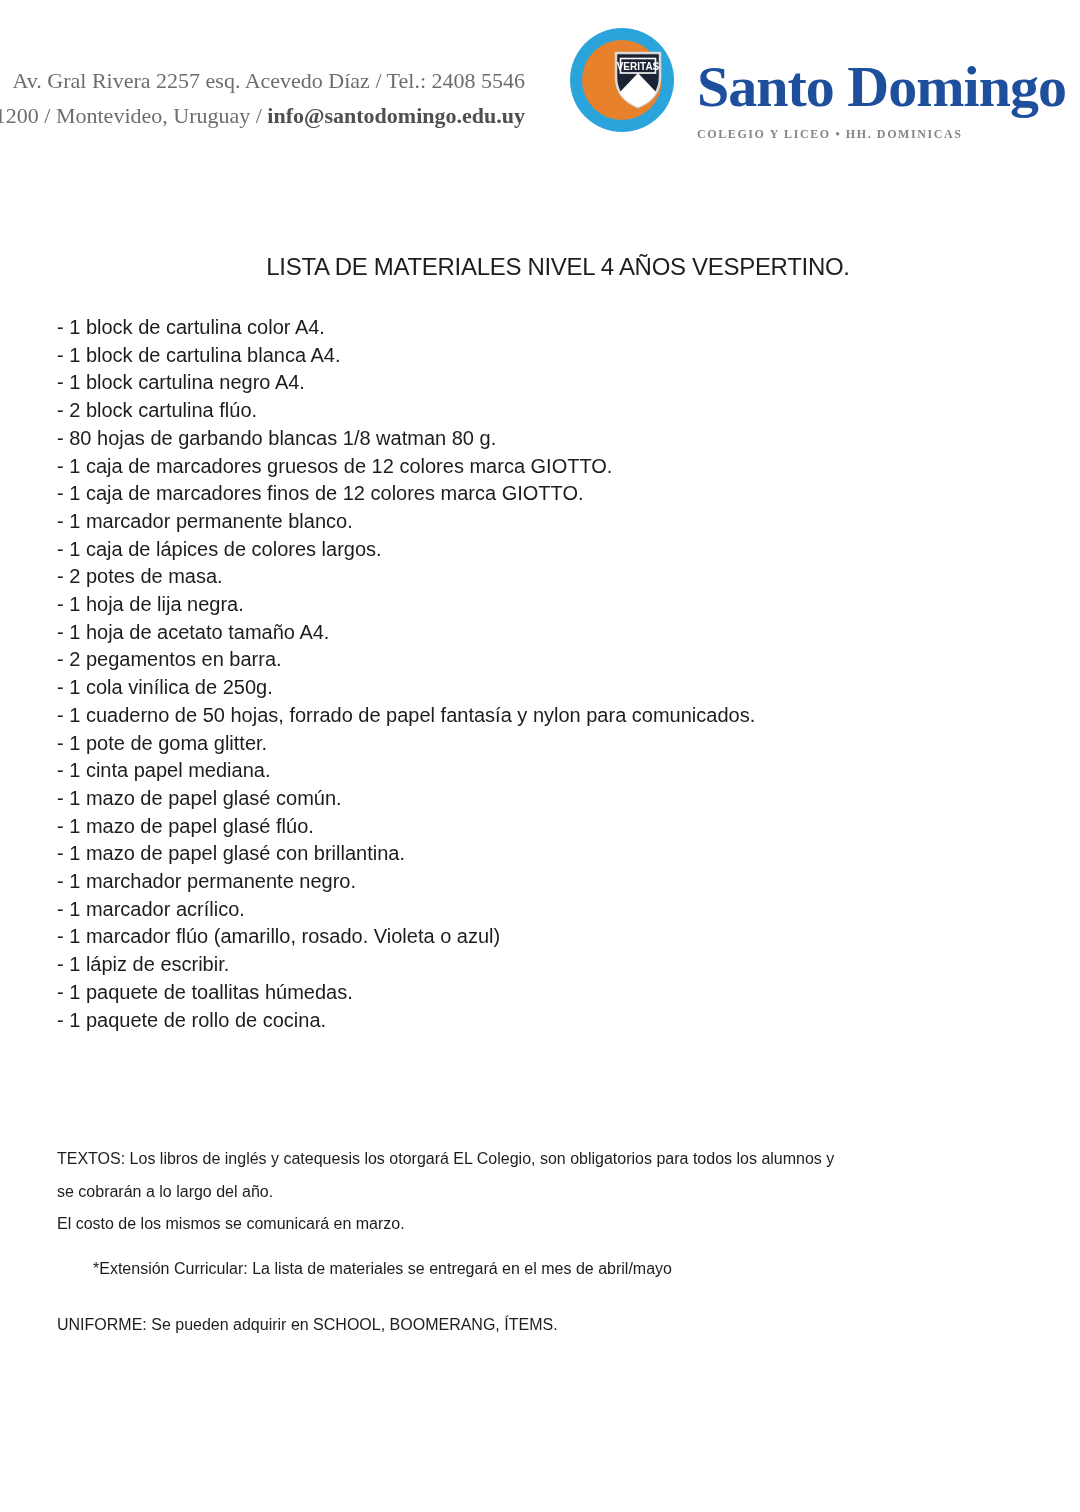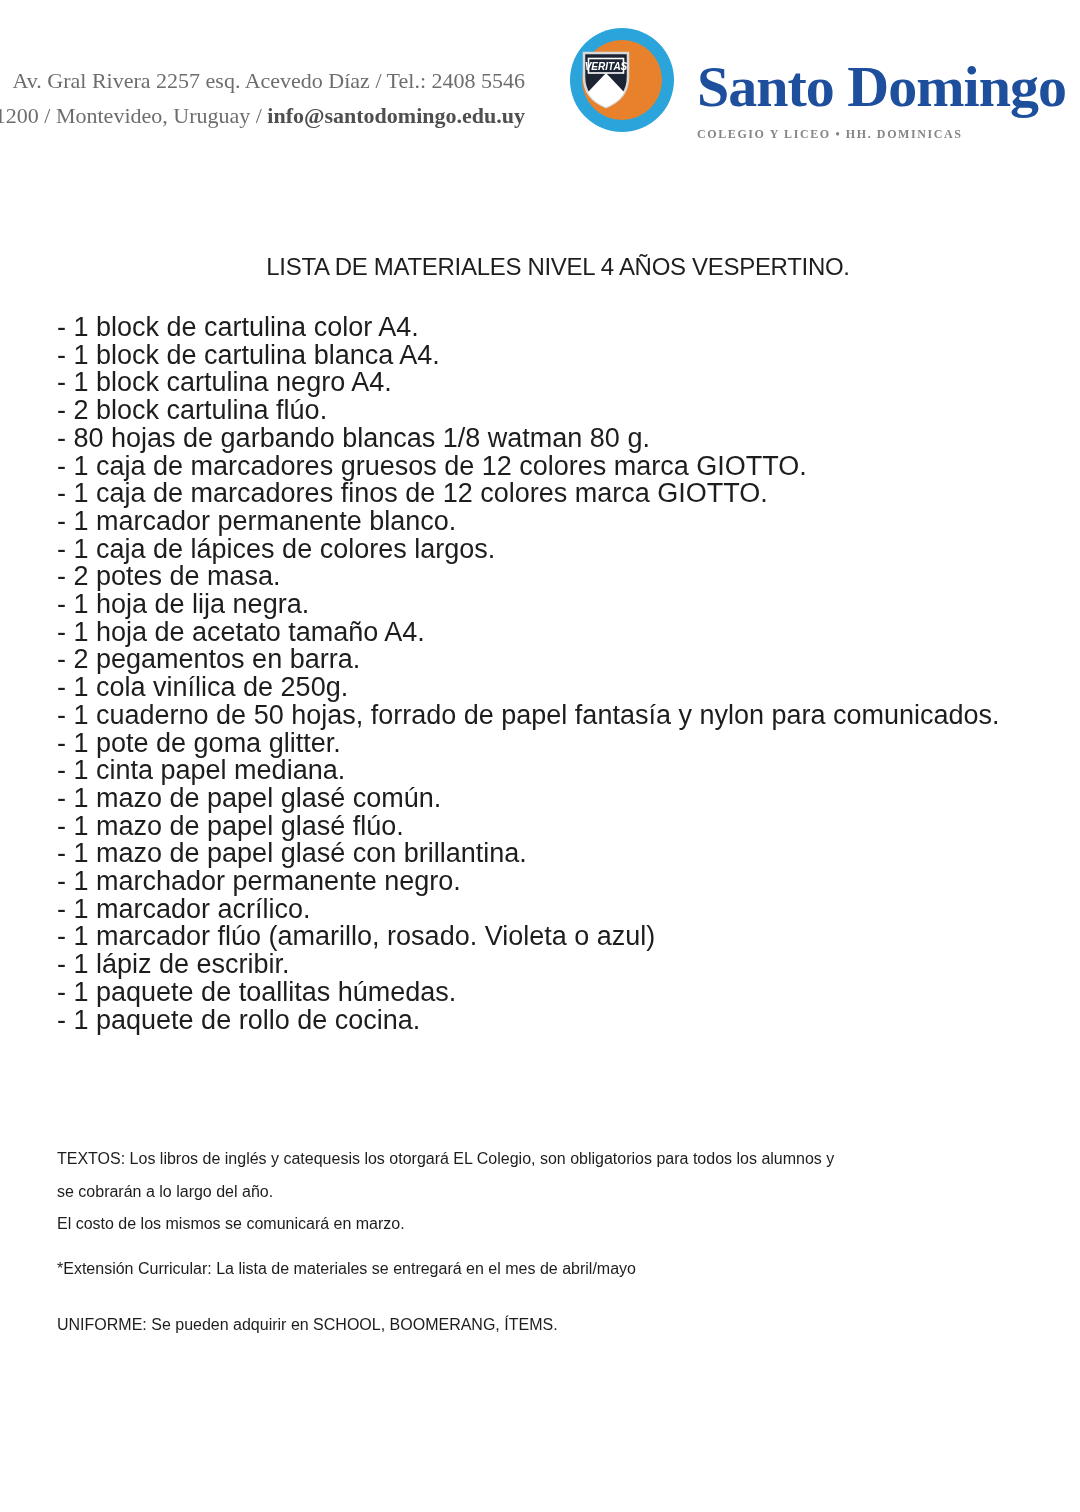--- a/index.html
+++ b/index.html
@@ -28,21 +28,21 @@
   }
   .address .email { font-weight: bold; color: #4f4f4f; }
 
   .logo { position: absolute; left: 570px; top: 28px; width: 104px; height: 104px; }
   .logo-ring {
     width: 104px; height: 104px; border-radius: 50%;
     display: flex; align-items: center; justify-content: center;
   }
   .logo-disc {
     width: 80px; height: 80px; border-radius: 50%;
-    display: flex; align-items: center; justify-content: flex-start; font-style: italic;
+    display: flex; align-items: center; justify-content: flex-end;
   }
 
   .brand { position: absolute; left: 697px; top: 57px; }
   .brand-name {
     font-family: "Liberation Serif", serif;
     font-weight: bold;
     font-size: 58px;
     line-height: 1.05;
     letter-spacing: -1px;
     white-space: nowrap;
@@ -70,30 +70,30 @@
     color: #1e1e1e;
     white-space: nowrap;
   }
 
   .materials {
     position: absolute;
     top: 314px;
     left: 57px;
     margin: 0; padding: 0;
     list-style: none;
-    font-size: 27px;
+    font-size: 20px;
     line-height: 27.7px;
     color: #1d1d1d;
   }
   .materials li { white-space: nowrap; }
 
   .para { position: absolute; left: 57px; margin: 0; font-size: 16px; color: #1d1d1d; }
   .textos { top: 1143px; line-height: 32.5px; }
   .textos div { white-space: nowrap; }
-  .extension { top: 1260px; white-space: nowrap; }
+  .extension { top: 1260px; white-space: nowrap; margin-left: 36px; }
   .uniforme { top: 1316px; white-space: nowrap; }
 </style>
 </head>
 <body>
 
 <div class="page">
 
   <div class="address">
     <div>Av. Gral Rivera 2257 esq. Acevedo Díaz / Tel.: 2408 5546</div>
     <div><span>C.P. 11200 / Montevideo, Uruguay / </span><span class="email">info@santodomingo.edu.uy</span></div>

